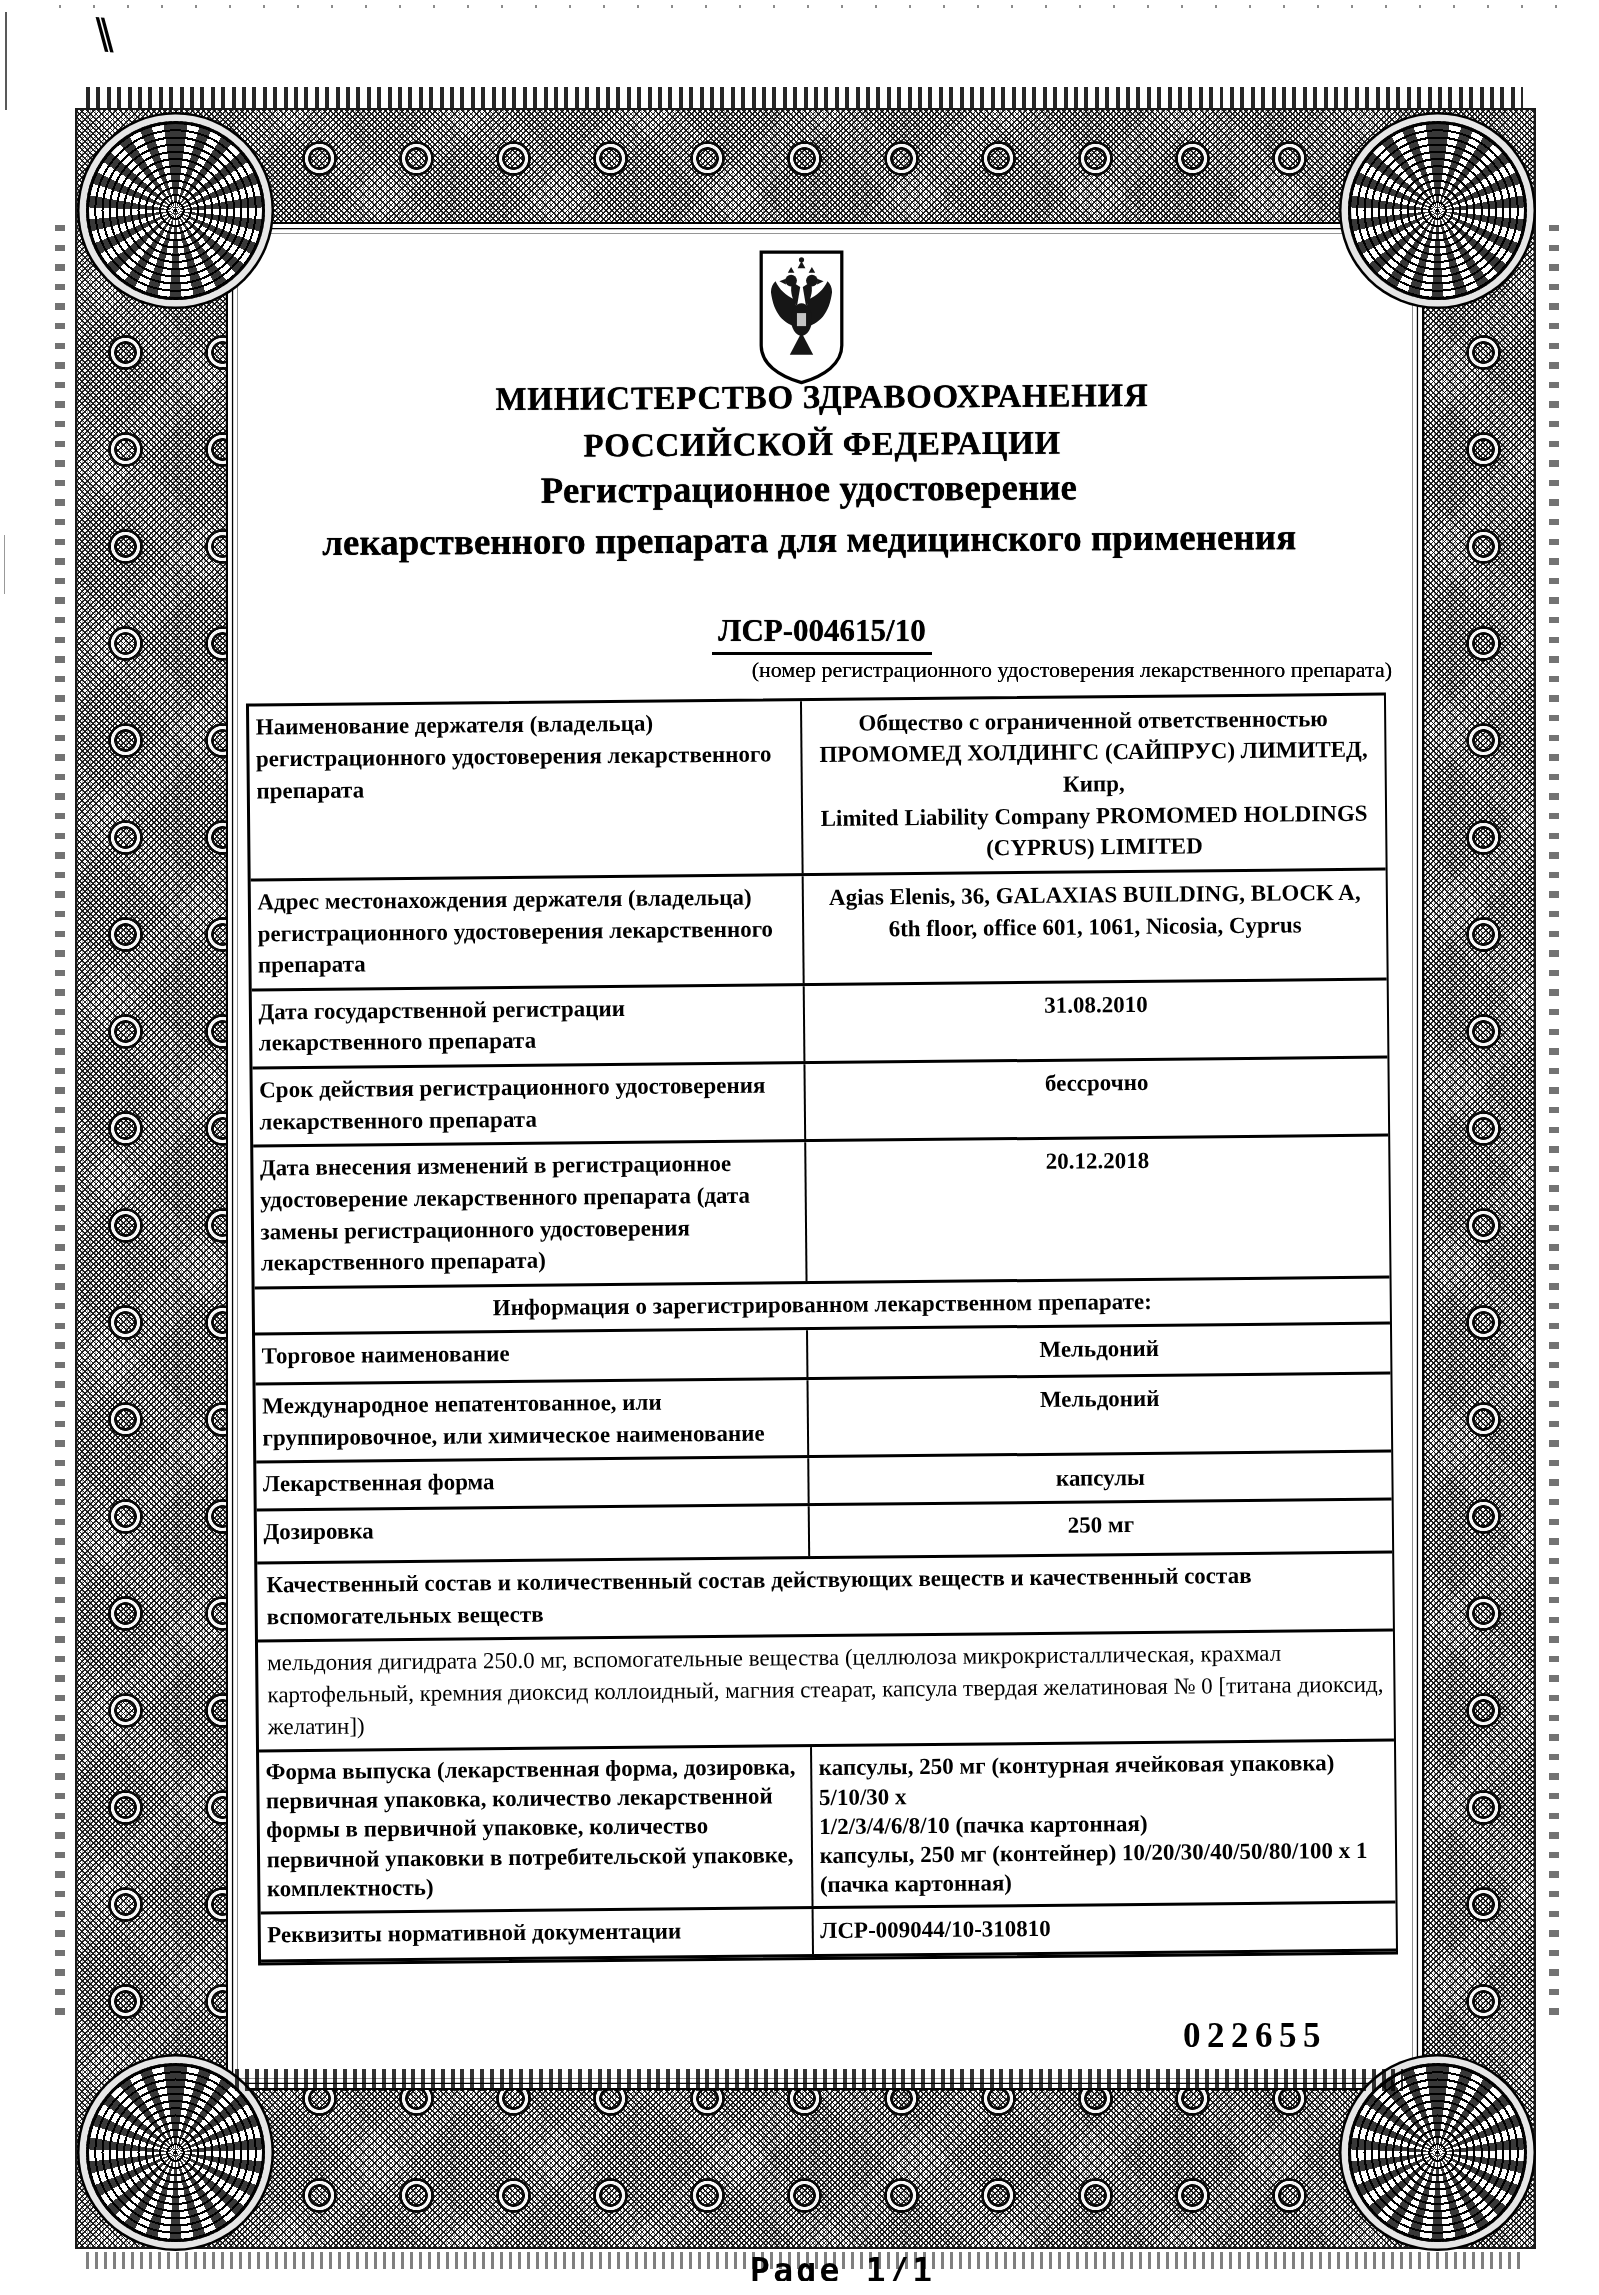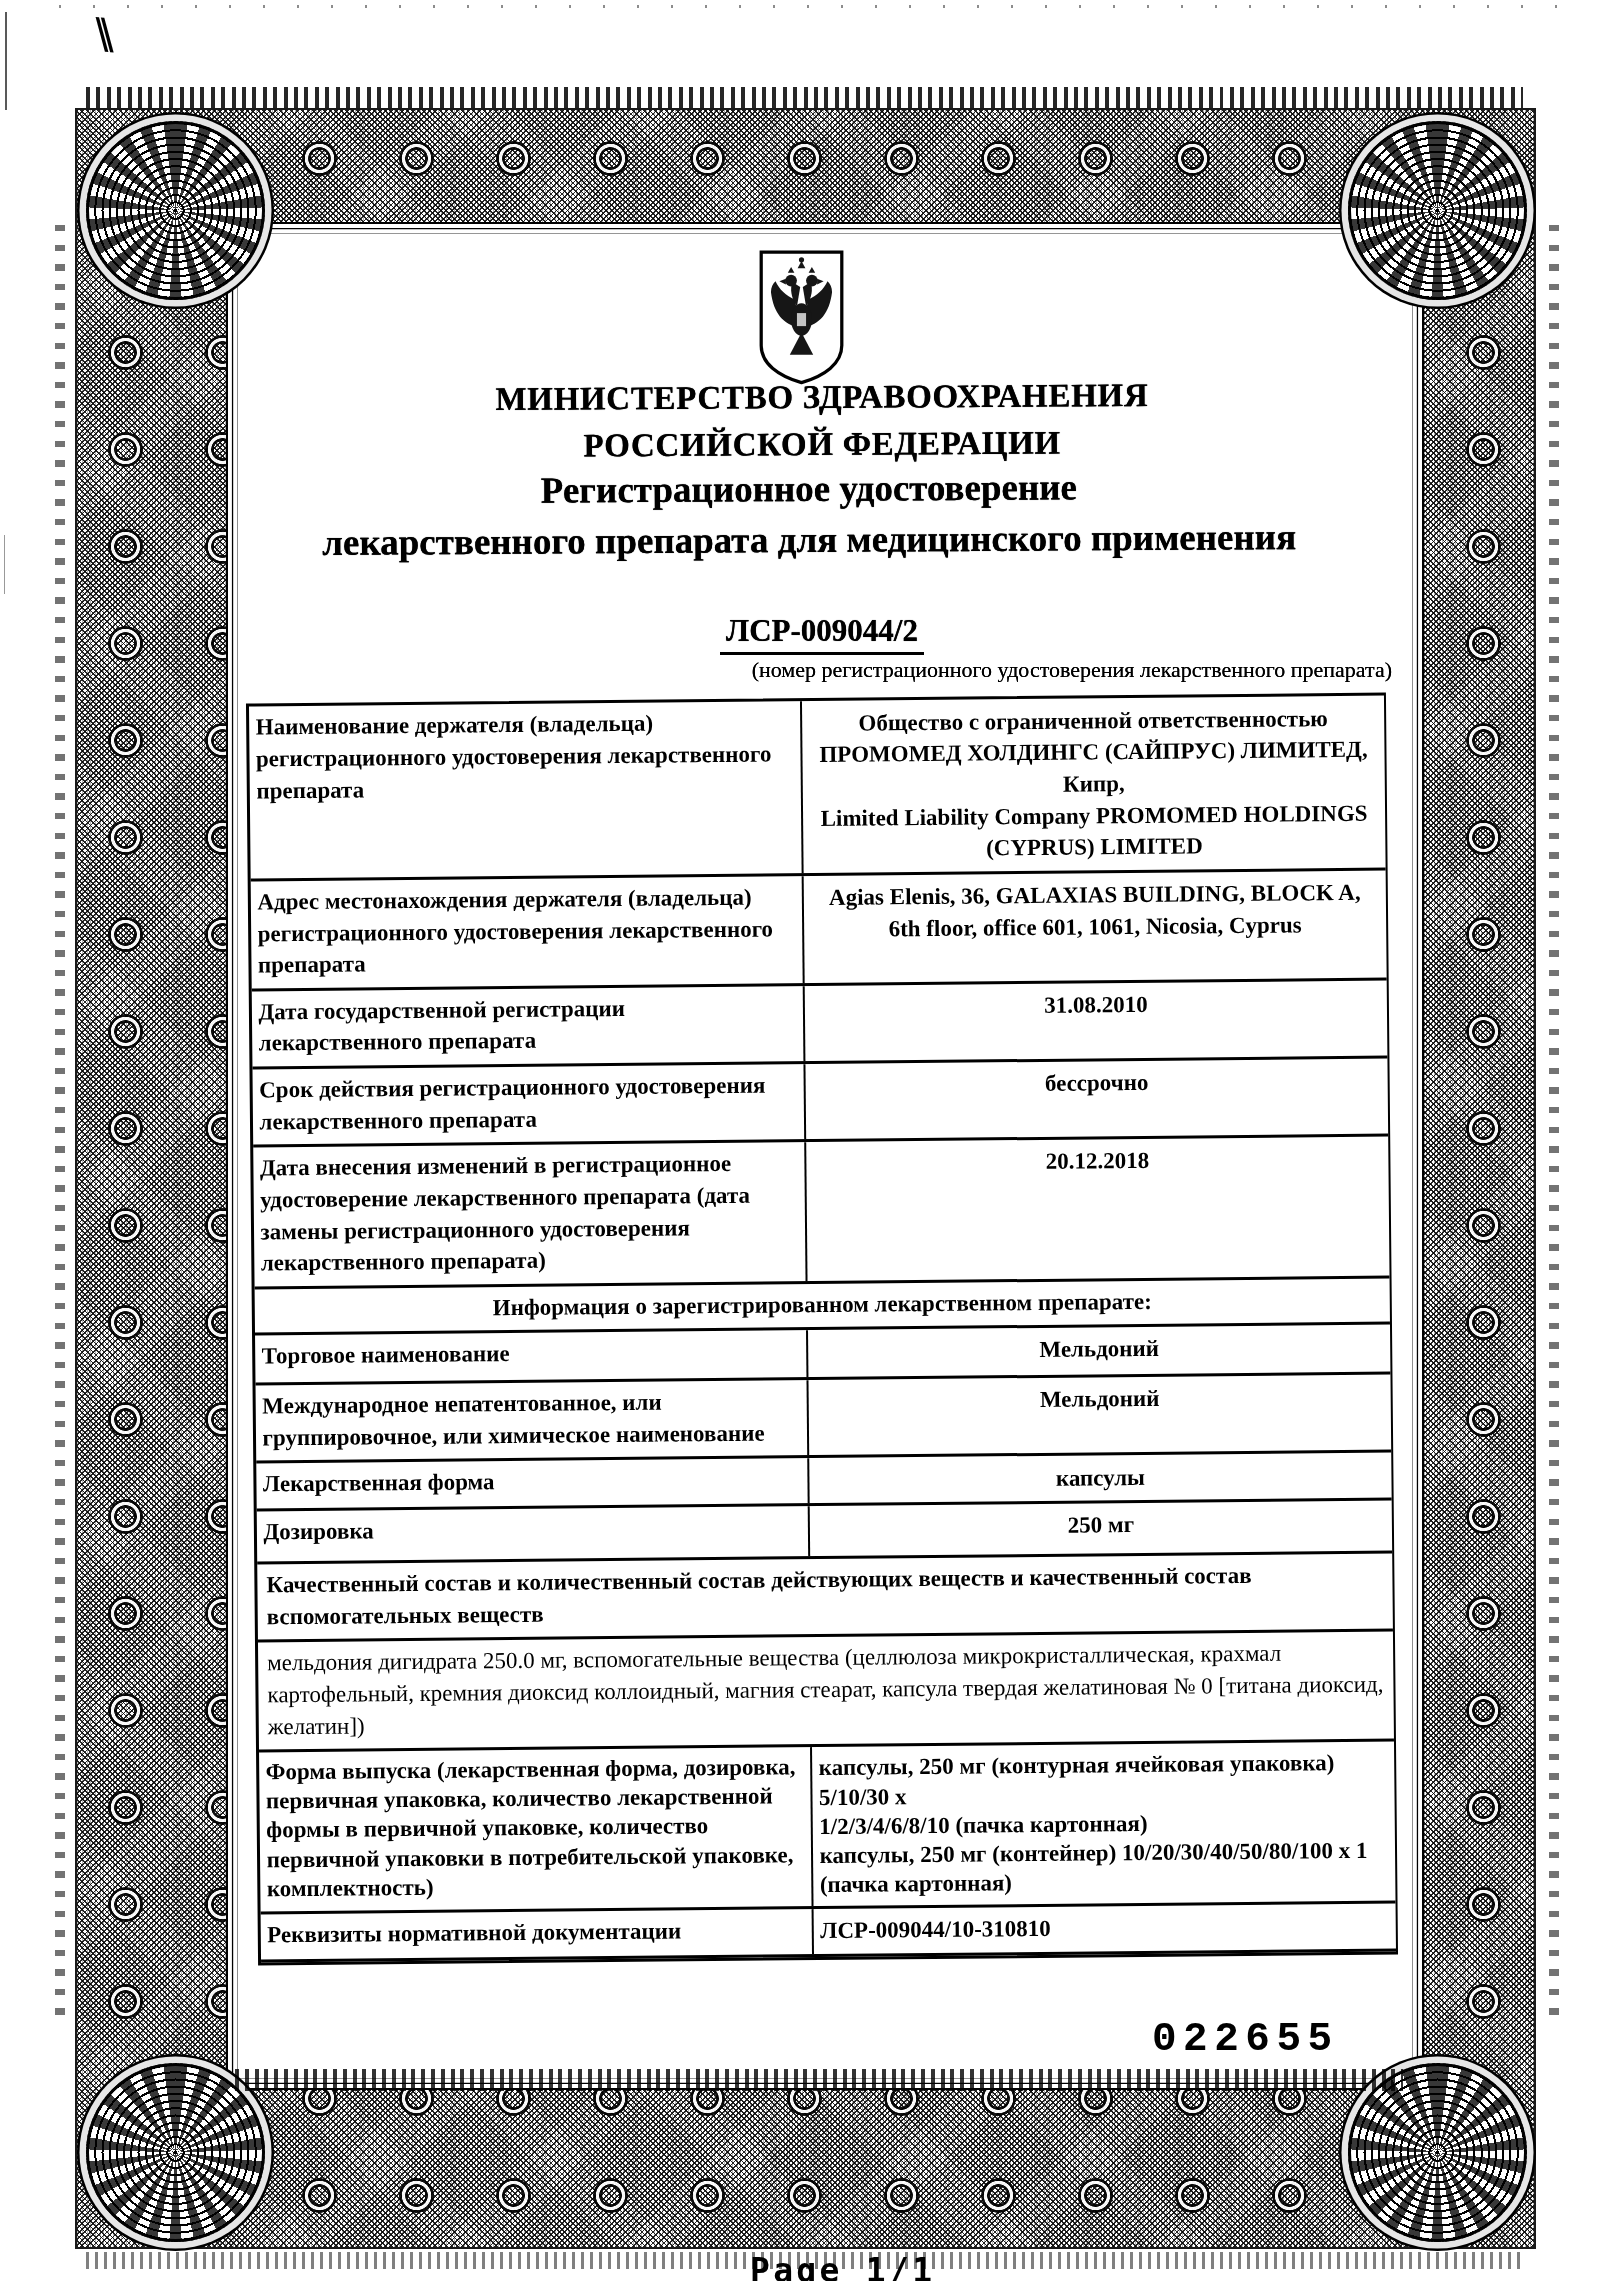--- a/index.html
+++ b/index.html
@@ -90,22 +90,22 @@
   .tr:last-child { border-bottom-width:3.3px; }
   .td-label { width:551px; box-sizing:border-box; padding:5.2px 11.7px 6.5px 6.5px; font-weight:bold; }
   .td-value { flex:1; box-sizing:border-box; border-left:2.6px solid #000;
     padding:6.5px 7.8px; font-weight:bold; text-align:center; white-space:pre-line; }
   .td-full { width:100%; box-sizing:border-box; padding:5.2px 9px 6.5px; font-weight:bold; }
   .center { text-align:center; }
   .left-val { text-align:left; padding-left:6.5px; }
   .normal { font-weight:normal; }
   .tight { line-height:1.27; }
   
-  .serial { position:absolute; left:1152px; top:2016px; font-family:Liberation Mono, monospace;
-    font-weight:bold; font-size:41px; letter-spacing:6.5px; }
+  .serial { position:absolute; left:1183px; top:2016px; font-family:Liberation Serif, serif;
+    font-weight:bold; font-size:35px; letter-spacing:6.5px; }
   .page-footer { position:absolute; left:750px; top:2251px; height:30px; overflow:hidden;
     font-family:"DejaVu Sans Mono", monospace; font-weight:bold; font-size:33px; letter-spacing:3.3px; }
 </style>
 </head>
 <body>
 
 <div class="page">
 
   <div class="top-edge-specks"></div>
   <div class="left-edge-line"></div>
@@ -151,21 +151,21 @@
 
   <div class="ministry">
     <div>МИНИСТЕРСТВО ЗДРАВООХРАНЕНИЯ</div>
     <div>РОССИЙСКОЙ ФЕДЕРАЦИИ</div>
   </div>
   <div class="doc-title">
     <div>Регистрационное удостоверение</div>
     <div>лекарственного препарата для медицинского применения</div>
   </div>
   <div class="regnum-wrap">
-    <span class="regnum">ЛСР-009044/2</span>
+    <span class="regnum">ЛСР-004615/10</span>
   </div>
   <div class="regnum-caption">(номер регистрационного удостоверения лекарственного препарата)</div>
 
   <div class="cert-table">
 
     <div class="tr" style="min-height:110px">
       <div class="td-label">Наименование держателя (владельца) регистрационного удостоверения лекарственного препарата</div>
       <div class="td-value">Общество с ограниченной ответственностью
 ПРОМОМЕД ХОЛДИНГС (САЙПРУС) ЛИМИТЕД, Кипр,
 Limited Liability Company PROMOMED HOLDINGS

